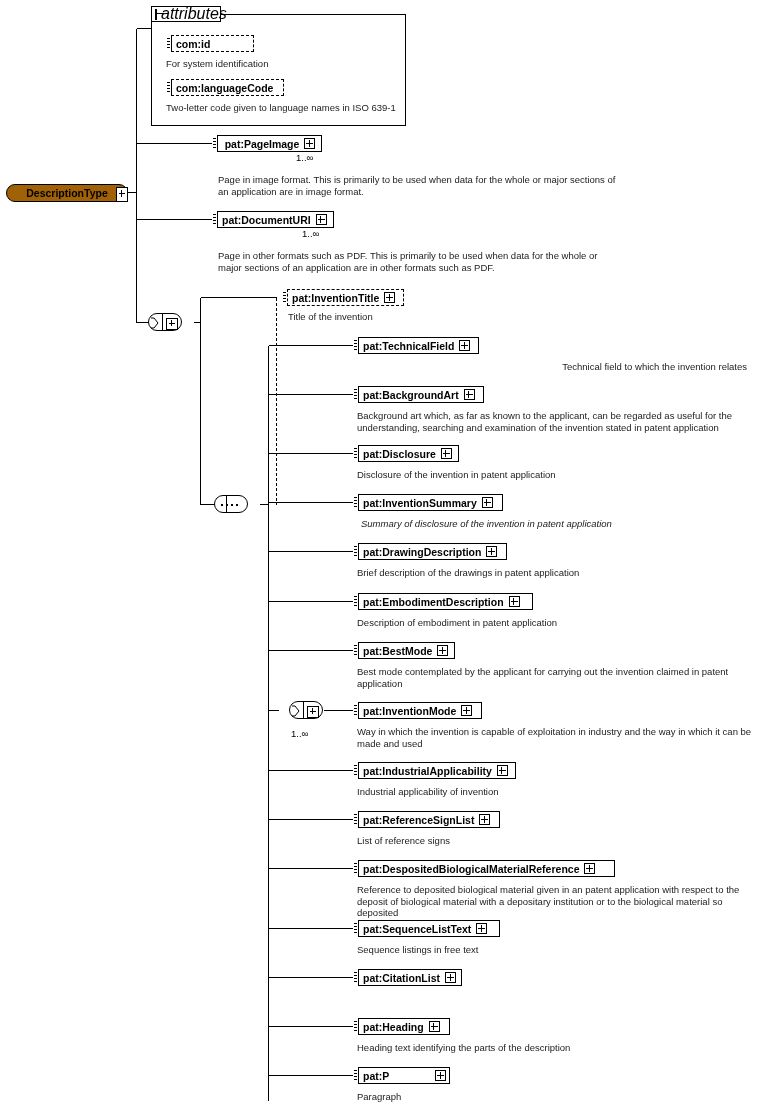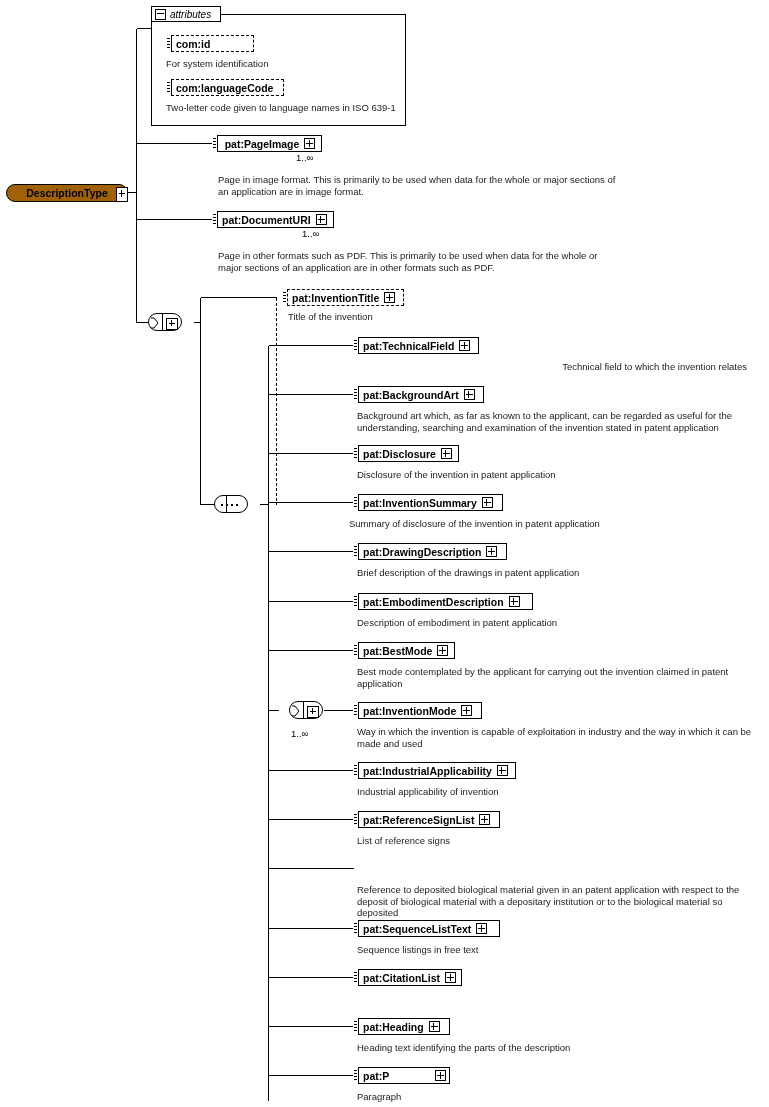--- a/index.html
+++ b/index.html
@@ -29,21 +29,21 @@
   .rootbox .stub{position:absolute;right:-1px;top:2px;width:10px;height:13px;border:1px solid #000;background:#fff;}
   .rootbox .stub:before{content:"";position:absolute;left:1.5px;top:5px;width:6px;height:1px;background:#000;}
   .rootbox .stub:after{content:"";position:absolute;top:2px;left:4px;height:7px;width:1px;background:#000;}
 
   
   .attrbox{position:absolute;box-sizing:border-box;border:1px solid #000;background:#fff;}
   .attrhdr{position:absolute;box-sizing:border-box;border:1px solid #000;background:#fff;height:16px;
            display:flex;align-items:center;padding:0 6px 0 3px;}
   .attrhdr .minus{width:9px;height:9px;border:1px solid #000;background:#fff;position:relative;margin-right:4px;}
   .attrhdr .minus:before{content:"";position:absolute;left:1px;top:3.5px;width:7px;height:1px;background:#000;}
-  .attrhdr .lbl{font-size:10px;font-style:italic;color:#000;}
+  .attrhdr .lbl{font-size:16px;font-style:italic;color:#000;}
 
   
   .desc{position:absolute;font-size:9.5px;color:#222;line-height:11.5px;}
 
   
   .occ{position:absolute;font-size:9.5px;color:#000;}
 
   
   .comp{position:absolute;box-sizing:border-box;border:1px solid #000;background:#fff;border-radius:9px;
         width:34px;height:18px;}
@@ -246,21 +246,21 @@
   <div class="node" style="left:353px;top:494px;width:150px;">
     <span class="tab">
         <i></i>
         <i></i>
         <i></i>
         <i></i>
       </span>
     <span class="lbl" style="margin-left:5px">pat:InventionSummary</span>
     <span class="plus"></span>
   </div>
-  <div class="desc" style="left:349px;top:518px;width:390px;">Summary of disclosure of the invention in patent application</div>
+  <div class="desc" style="left:361px;top:518px;width:390px;font-style:italic;">Summary of disclosure of the invention in patent application</div>
 
   <div class="node" style="left:353px;top:543px;width:154px;">
     <span class="tab">
         <i></i>
         <i></i>
         <i></i>
         <i></i>
       </span>
     <span class="lbl" style="margin-left:5px">pat:DrawingDescription</span>
     <span class="plus"></span>
@@ -320,20 +320,30 @@
         <i></i>
         <i></i>
         <i></i>
         <i></i>
       </span>
     <span class="lbl" style="margin-left:5px">pat:ReferenceSignList</span>
     <span class="plus"></span>
   </div>
   <div class="desc" style="left:357px;top:835px;width:390px;">List of reference signs</div>
 
+  <div class="node" style="left:353px;top:860px;width:262px;">
+    <span class="tab">
+        <i></i>
+        <i></i>
+        <i></i>
+        <i></i>
+      </span>
+    <span class="lbl" style="margin-left:5px">pat:DespositedBiologicalMaterialReference</span>
+    <span class="plus"></span>
+  </div>
   <div class="desc" style="left:357px;top:884px;width:402px;">Reference to deposited biological material given in an patent application with respect to the deposit of biological material with a depositary institution or to the biological material so deposited</div>
 
   <div class="node" style="left:353px;top:920px;width:147px;">
     <span class="tab">
         <i></i>
         <i></i>
         <i></i>
         <i></i>
       </span>
     <span class="lbl" style="margin-left:5px">pat:SequenceListText</span>

